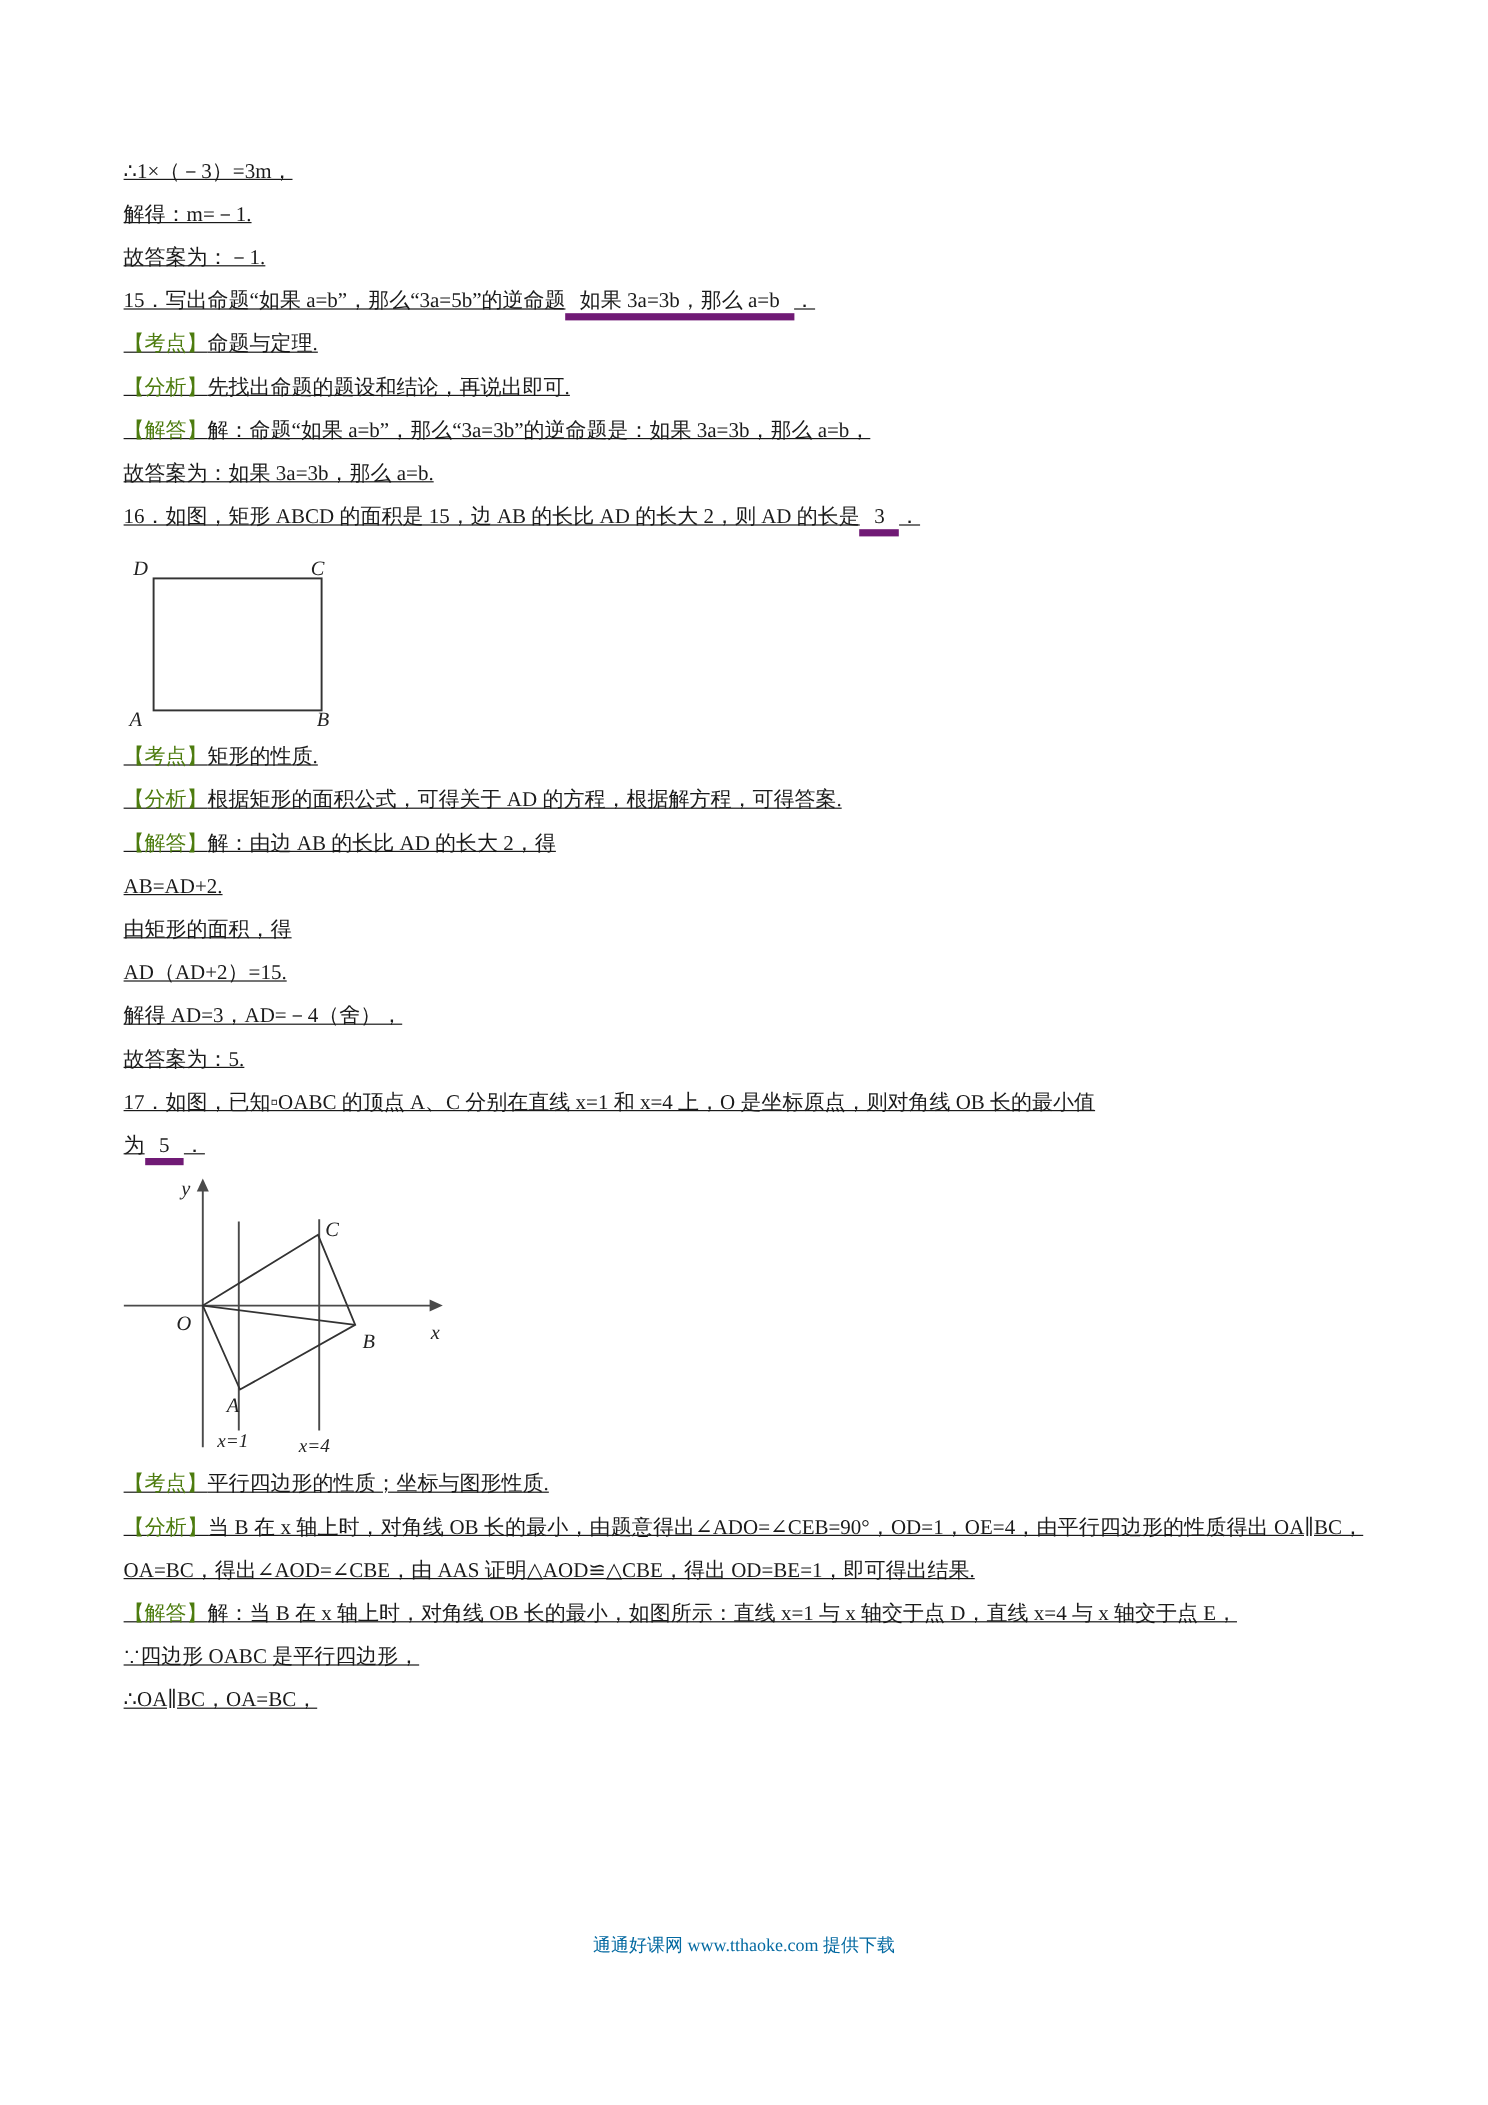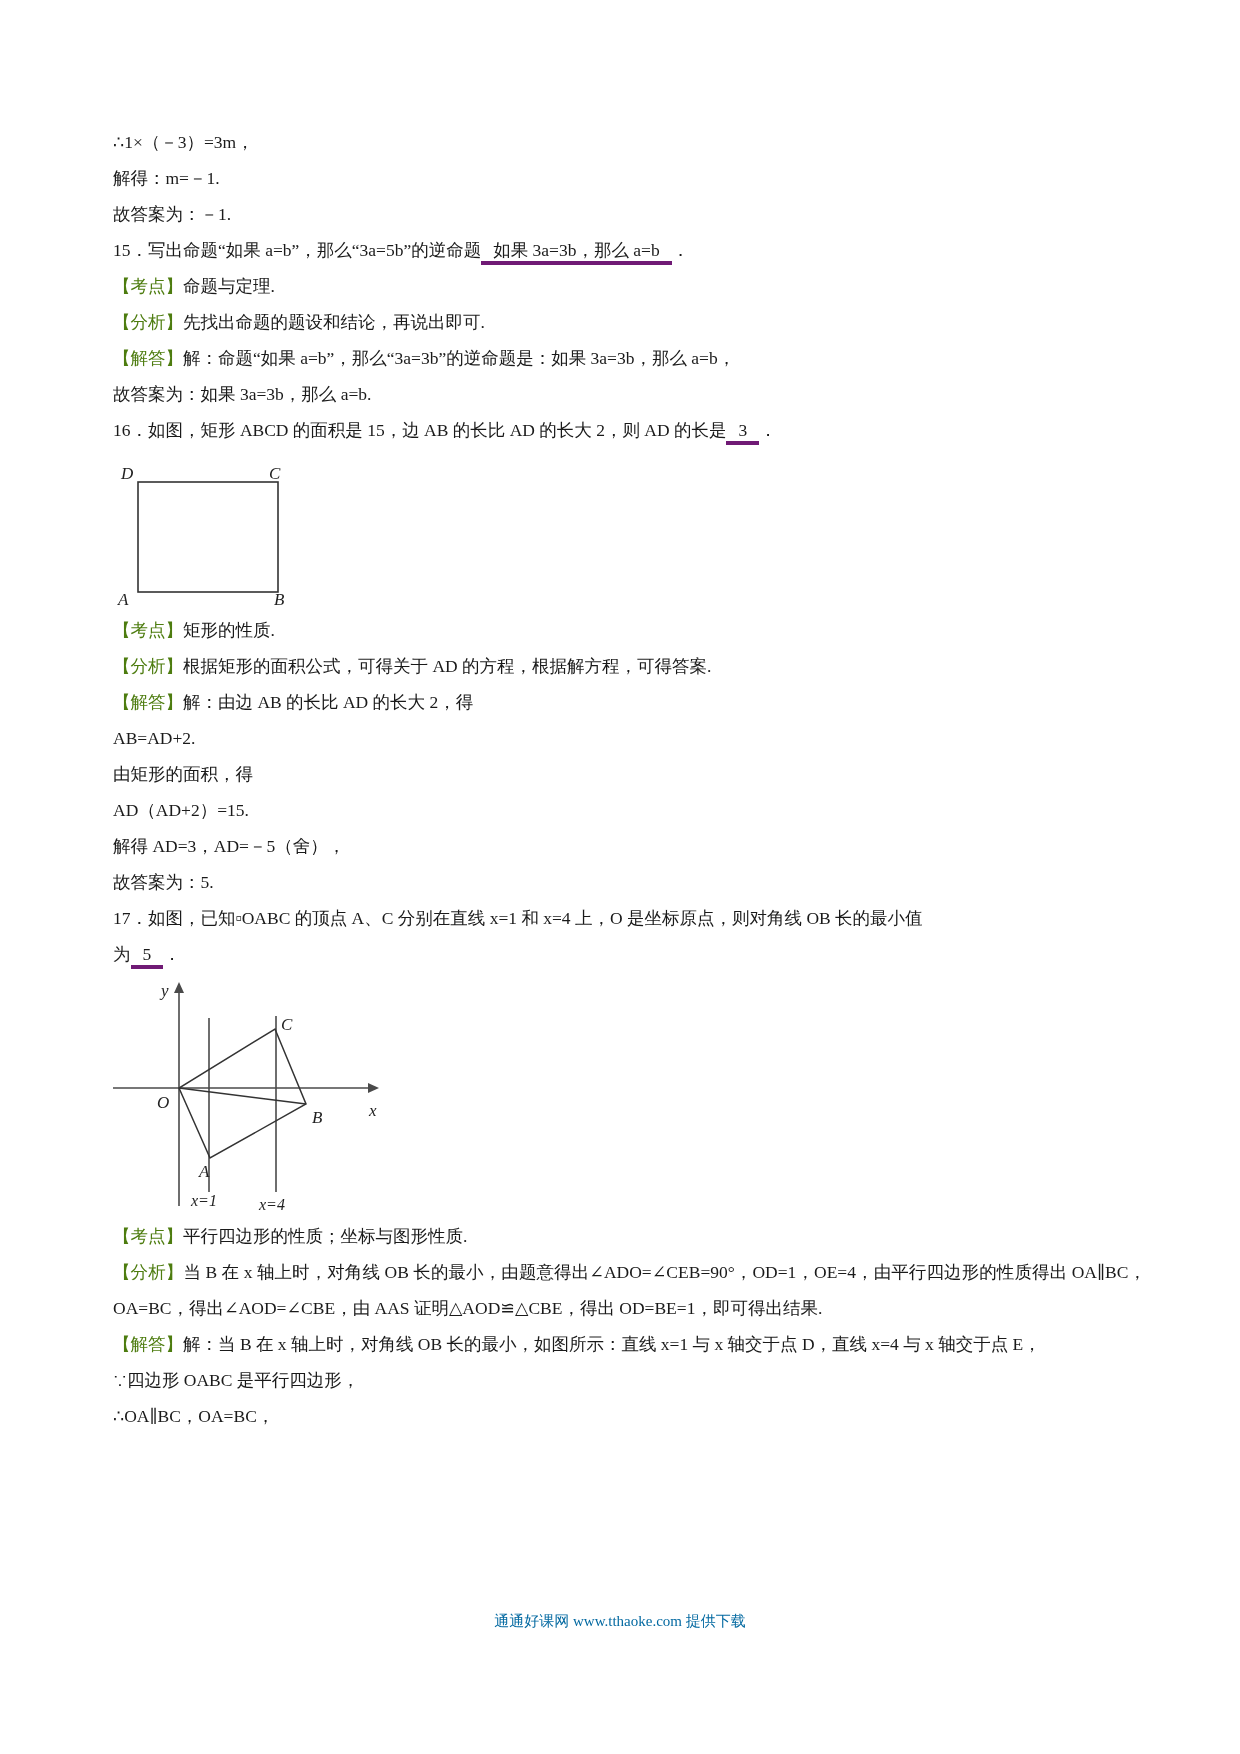--- a/index.html
+++ b/index.html
@@ -4,27 +4,27 @@
 <style>
   html,body{margin:0;padding:0;background:#ffffff;}
   .page{
     position:relative;
     width:1240px;height:1754px;
     background:#ffffff;
     font-family:"Liberation Serif","DejaVu Serif",serif;
     color:#1a1a1a;
     overflow:hidden;
   }
-  .content{position:absolute;left:113px;top:124px;width:1033px;}
+  .content{position:absolute;left:103px;top:124px;width:1033px;text-decoration:underline;}
   p.line{margin:0;font-size:17.5px;line-height:36px;text-align:justify;text-justify:inter-ideograph;}
   .blue{color:#4d7c0f;}
   .ans{
     display:inline-block;
     padding:0 12px;
-    border-bottom:4px solid #701a75;
+    border-bottom:6px solid #701a75;
     line-height:22px;
   }
   .mt10{margin-top:10px;}
   .mt14{margin-top:14px;}
   .mt24{margin-top:24px;}
   .fig{margin:4px 0 4px 0;}
   svg{display:block;}
   .vlabel{
     font-family:"Liberation Serif","DejaVu Serif",serif;
     font-style:italic;font-size:17px;fill:#222222;
@@ -66,21 +66,21 @@
         <text class="vlabel" x="161" y="153">B</text>
       </svg>
     </div>
 
     <p class="line mt10"><span class="blue">【考点】</span><span>矩形的性质.</span></p>
     <p class="line"><span class="blue">【分析】</span><span>根据矩形的面积公式，可得关于 AD 的方程，根据解方程，可得答案.</span></p>
     <p class="line"><span class="blue">【解答】</span><span>解：由边 AB 的长比 AD 的长大 2，得</span></p>
     <p class="line">AB=AD+2.</p>
     <p class="line">由矩形的面积，得</p>
     <p class="line">AD（AD+2）=15.</p>
-    <p class="line">解得 AD=3，AD=－5（舍），</p>
+    <p class="line">解得 AD=3，AD=－4（舍），</p>
     <p class="line">故答案为：5.</p>
 
     <p class="line mt14">17．如图，已知▫OABC 的顶点 A、C 分别在直线 x=1 和 x=4 上，O 是坐标原点，则对角线 OB 长的最小值</p>
     <p class="line"><span>为</span><span class="ans">5</span><span>．</span></p>
 
     <div class="fig">
       <svg width="272" height="238" viewBox="0 0 272 238">
 
         <line x1="66" y1="10" x2="66" y2="230" stroke="#4a4a4a" stroke-width="1.6"></line>
         <polygon points="66,6 61,17 71,17" fill="#4a4a4a"></polygon>

